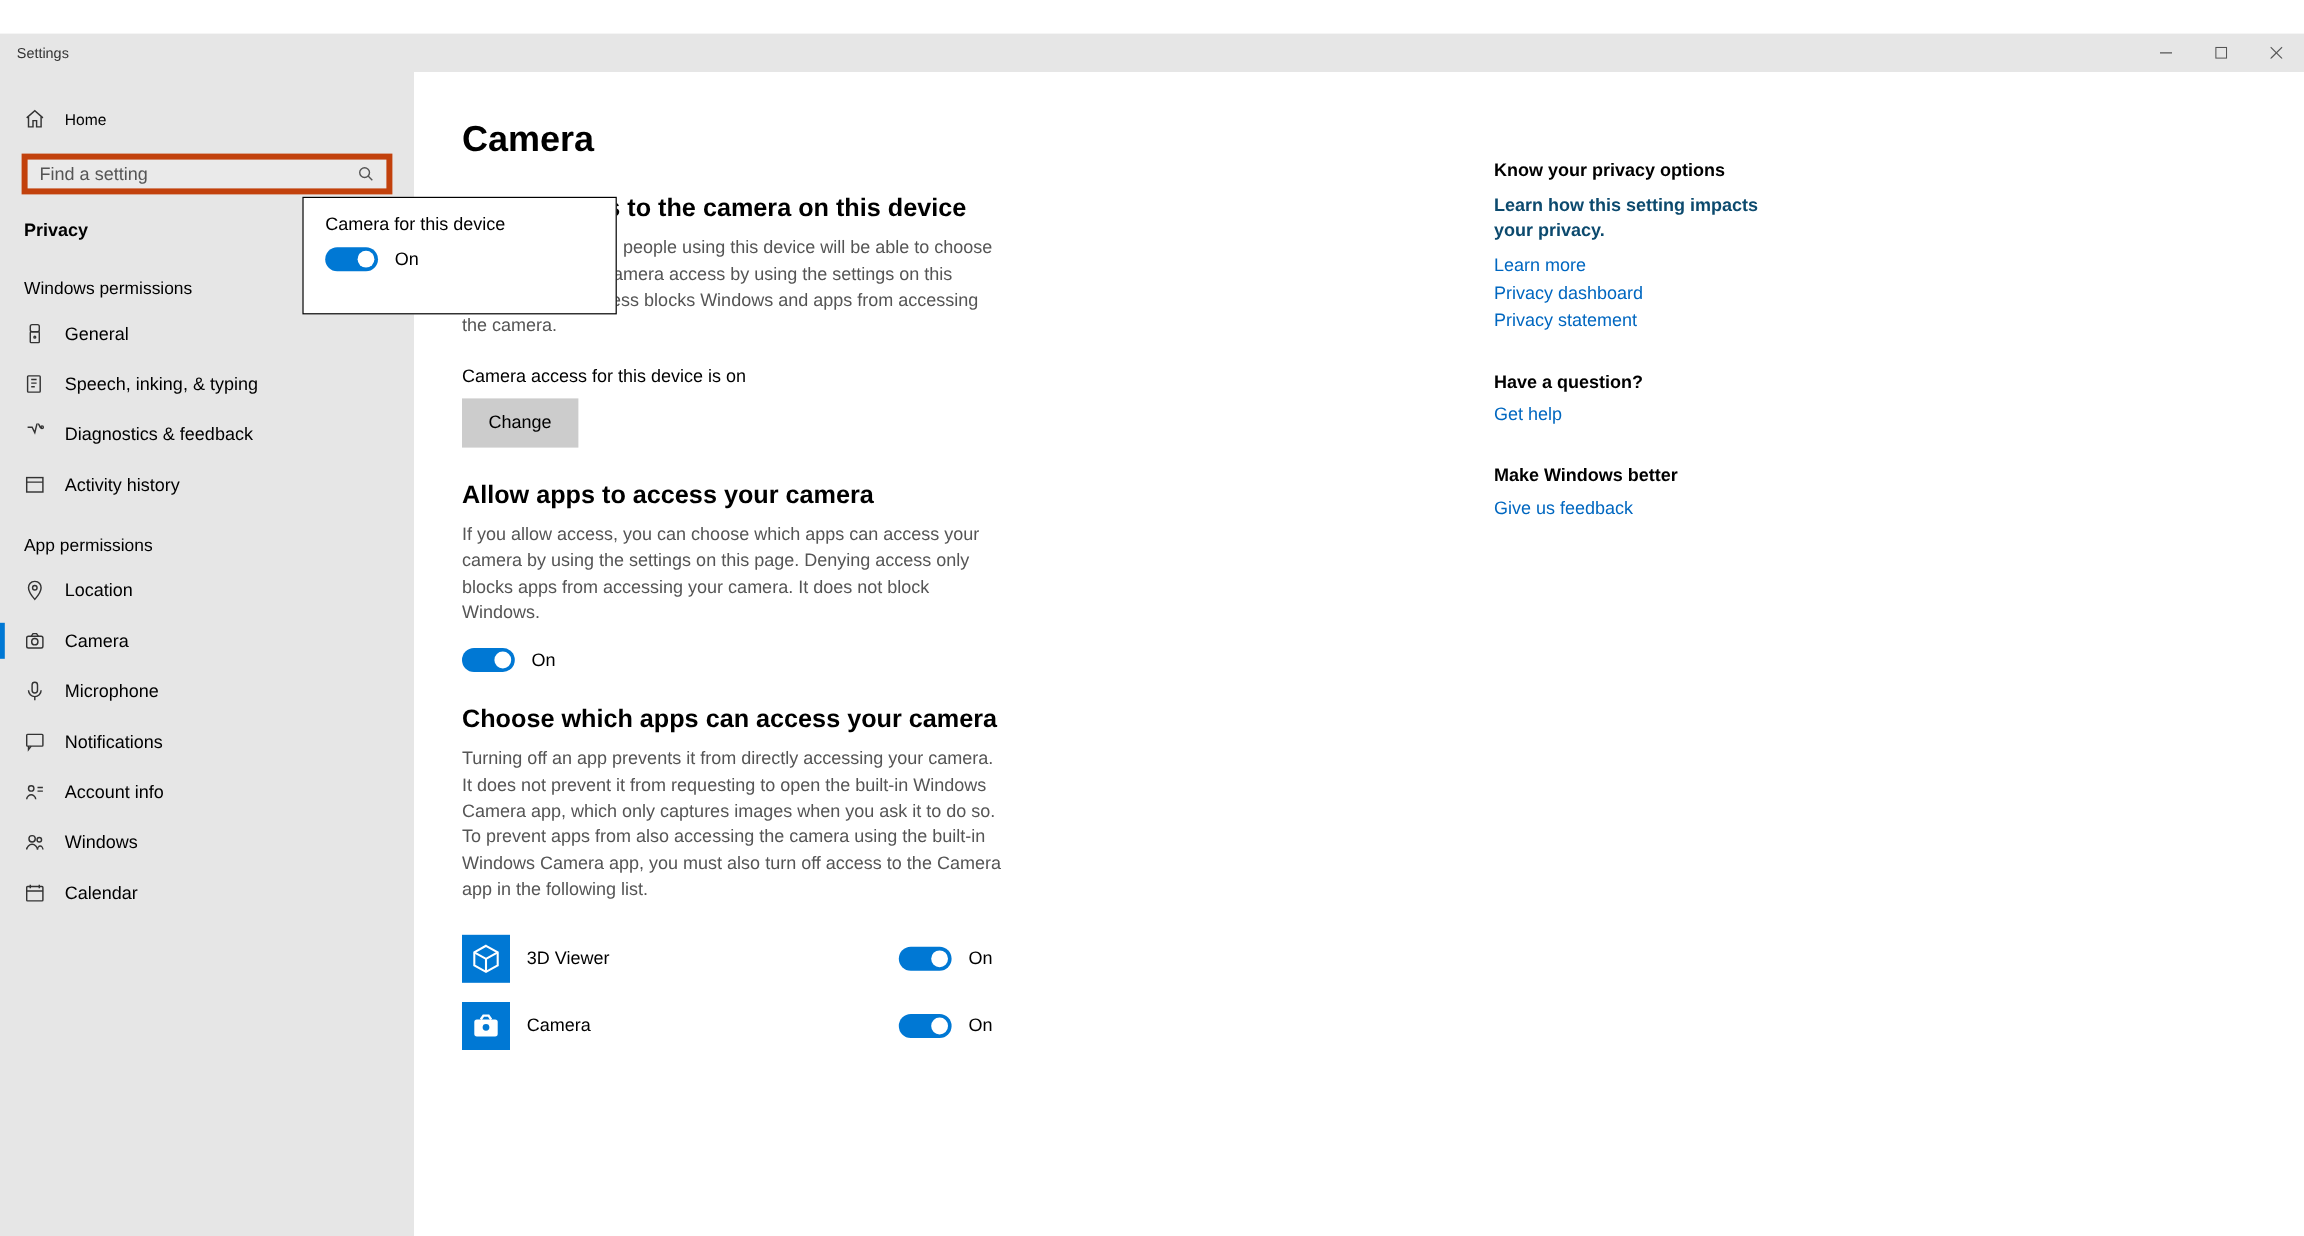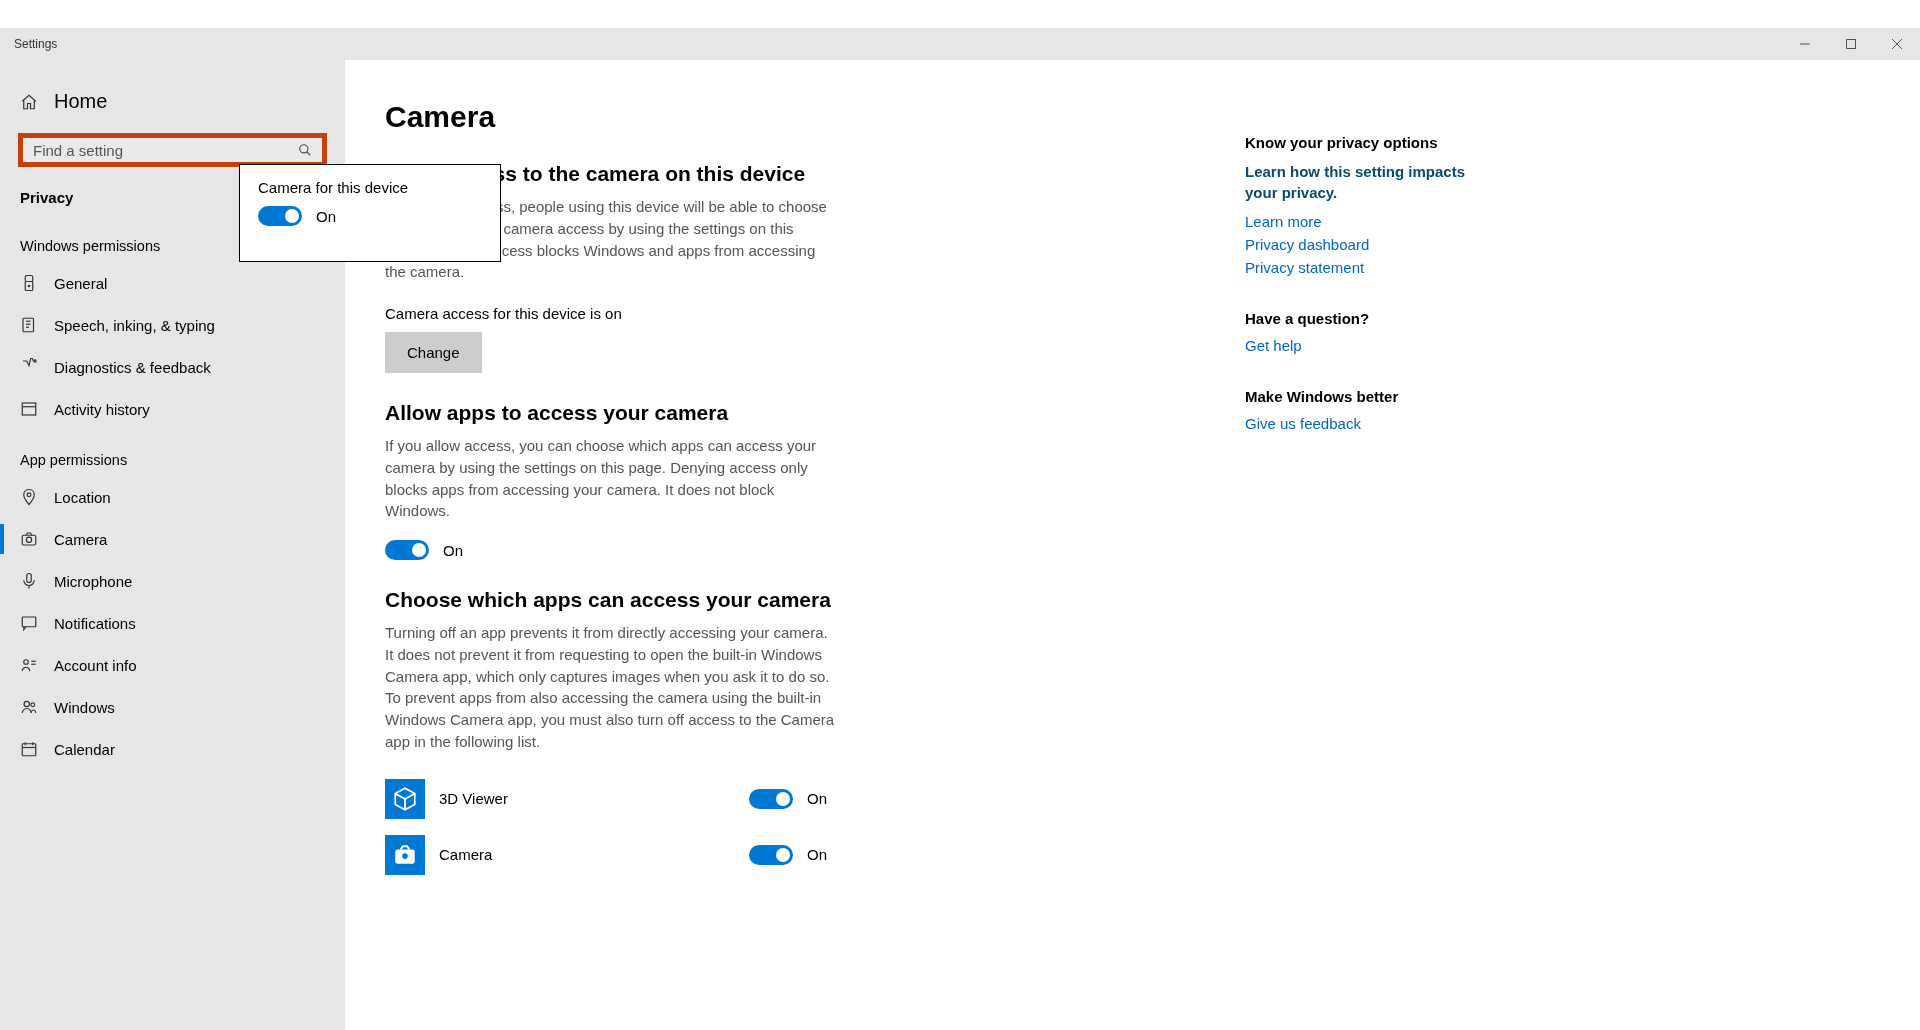--- a/index.html
+++ b/index.html
@@ -3,21 +3,21 @@
 <meta charset="utf-8">
 <style>
   * { box-sizing: border-box; margin: 0; padding: 0; }
   html, body { width: 1920px; height: 1030px; font-family: "Segoe UI", Arial, sans-serif; color: #000; background: #fff; overflow: hidden; }
   .window { display: flex; flex-direction: column; width: 100%; height: 100%; margin-top: 28px; }
   .titlebar { height: 32px; background: #e6e6e6; display: flex; align-items: center; padding-left: 14px; font-size: 12px; color: #333; position: relative; }
   .titlebar .controls { position: absolute; right: 0; top: 0; display: flex; }
   .titlebar .controls div { width: 46px; height: 32px; display: flex; align-items: center; justify-content: center; color: #555; }
   .body { flex: 1; display: flex; min-height: 0; }
   .sidebar { width: 345px; background: #e6e6e6; padding-top: 20px; display: flex; flex-direction: column; }
-  .home-row { display: flex; align-items: center; padding: 10px 20px; font-size: 20px; gap: 16px; cursor: default; text-align: center; }
+  .home-row { display: flex; align-items: center; padding: 10px 20px; font-size: 13px; gap: 16px; cursor: default; text-align: center; }
   .home-row .icon { width: 18px; display:flex; align-items:center; justify-content:center; }
   .search-wrap { padding: 10px 18px 8px 18px; }
   .search-box { width: 100%; height: 34px; border: 5px solid #c2410c; background: #eaeaea; display: flex; align-items: center; padding: 0 10px; }
   .search-box input { flex: 1; border: none; outline: none; background: transparent; font-size: 15px; color: #333; }
   .search-box input::placeholder { color: #555; }
   .search-box .sicon { color: #555; }
   .category { padding: 14px 20px 10px 20px; font-weight: 600; font-size: 15px; }
   .group-head { padding: 22px 20px 8px 20px; color: #000000; font-size: 14.5px; }
   .nav-item { display: flex; align-items: center; gap: 16px; padding: 12px 20px; font-size: 15px; position: relative; cursor: default; }
   .nav-item .icon { width: 18px; display:flex; align-items:center; justify-content:center; color:#333; }
@@ -38,21 +38,21 @@
   .app-row { display: flex; align-items: center; padding: 8px 0; }
   .app-icon { width: 40px; height: 40px; background: #0078d4; display:flex; align-items:center; justify-content:center; color:#fff; margin-right: 14px; }
   .app-name { flex: 1; font-size: 15px; max-width: 300px; }
   .app-toggle-wrap { display: flex; align-items:center; gap: 14px; margin-left: 10px; }
   .right-col { width: 400px; padding: 74px 30px 0 0; }
   .right-block { margin-bottom: 34px; }
   .right-head { font-weight: 600; font-size: 15px; margin-bottom: 10px; }
   .right-text { color: #0c4a6e; font-size: 15px; line-height: 1.4; margin-bottom: 10px; max-width: 240px; font-weight: bold; }
   .link { color: #0067c0; font-size: 15px; display: block; margin-bottom: 6px; cursor: default; }
   
-  .flyout { position: absolute; left: 239px; top: 164px; width: 262px; height: 98px; background: #fff; border: 1px solid #000; padding: 14px 18px; z-index: 50; }
+  .flyout { position: absolute; left: 252px; top: 164px; width: 262px; height: 98px; background: #fff; border: 1px solid #000; padding: 14px 18px; z-index: 50; }
   .flyout-title { font-size: 15px; margin-bottom: 10px; }
   .flyout-row { display:flex; align-items:center; gap:14px; }
   svg { display:block; }
 </style>
 </head>
 <body>
 
 <div class="window">
   <div class="titlebar">
     <span>Settings</span>

